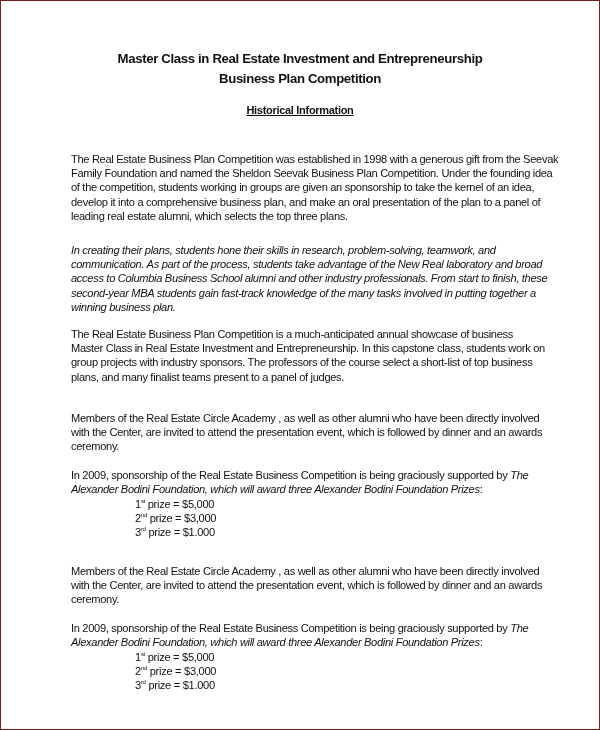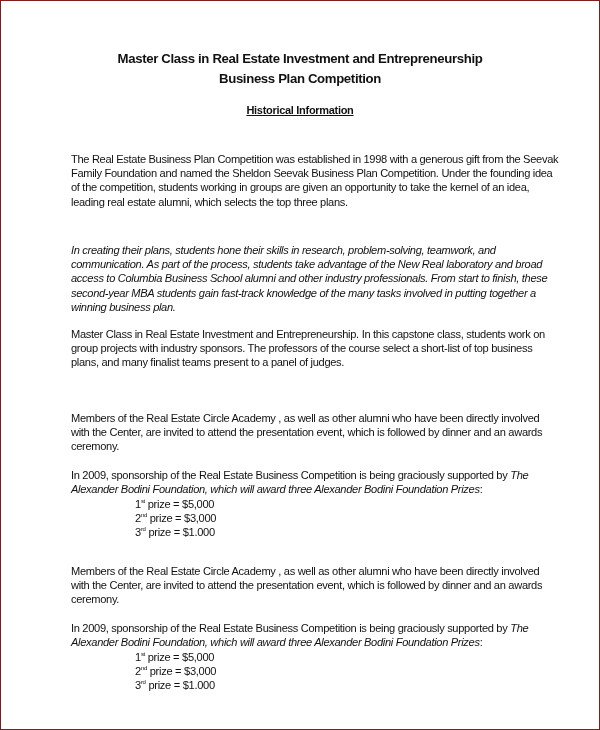--- a/index.html
+++ b/index.html
@@ -44,33 +44,35 @@
   <div class="title">
     <div>Master Class in Real Estate Investment and Entrepreneurship</div>
     <div>Business Plan Competition</div>
   </div>
 
   <div class="subtitle">Historical Information</div>
 
   <div class="para" style="top:139px;">
     <span class="line">The Real Estate Business Plan Competition was established in 1998 with a generous gift from the Seevak</span>
     <span class="line">Family Foundation and named the Sheldon Seevak Business Plan Competition.  Under the founding idea</span>
-    <span class="line">of the competition, students working in groups are given an opportunity to take the kernel of an idea,</span>
+    <span class="line">of the competition, students working in groups are given an sponsorship to take the kernel of an idea,</span>
+    <span class="line">develop it into a comprehensive business plan, and make an oral presentation of the plan to a panel of</span>
     <span class="line">leading real estate alumni, which selects the top three plans.</span>
   </div>
 
   <div class="para" style="top:230px;font-style:italic;">
     <span class="line">In creating their plans, students hone their skills in research, problem-solving, teamwork, and</span>
     <span class="line">communication.  As part of the process, students take advantage of the New Real laboratory and broad</span>
     <span class="line">access to Columbia Business School alumni and other industry professionals.  From start to finish, these</span>
     <span class="line">second-year MBA students gain fast-track knowledge of the many tasks involved in putting together a</span>
     <span class="line">winning business plan.</span>
   </div>
 
   <div class="para" style="top:314px;">
+    <span class="line">The Real Estate Business Plan Competition is a much-anticipated annual showcase of business</span>
     <span class="line">Master Class in Real Estate Investment and Entrepreneurship.  In this capstone class, students work on</span>
     <span class="line">group projects with industry sponsors. The professors of the course select a short-list of top business</span>
     <span class="line">plans, and many finalist teams present to a panel of judges.</span>
   </div>
 
   <div class="para" style="top:398px;">
     <span class="line">Members of the Real Estate Circle Academy , as well as other alumni who have been directly involved</span>
     <span class="line">with the Center, are invited to attend the presentation event, which is followed by dinner and an awards</span>
     <span class="line">ceremony.</span>
   </div>

